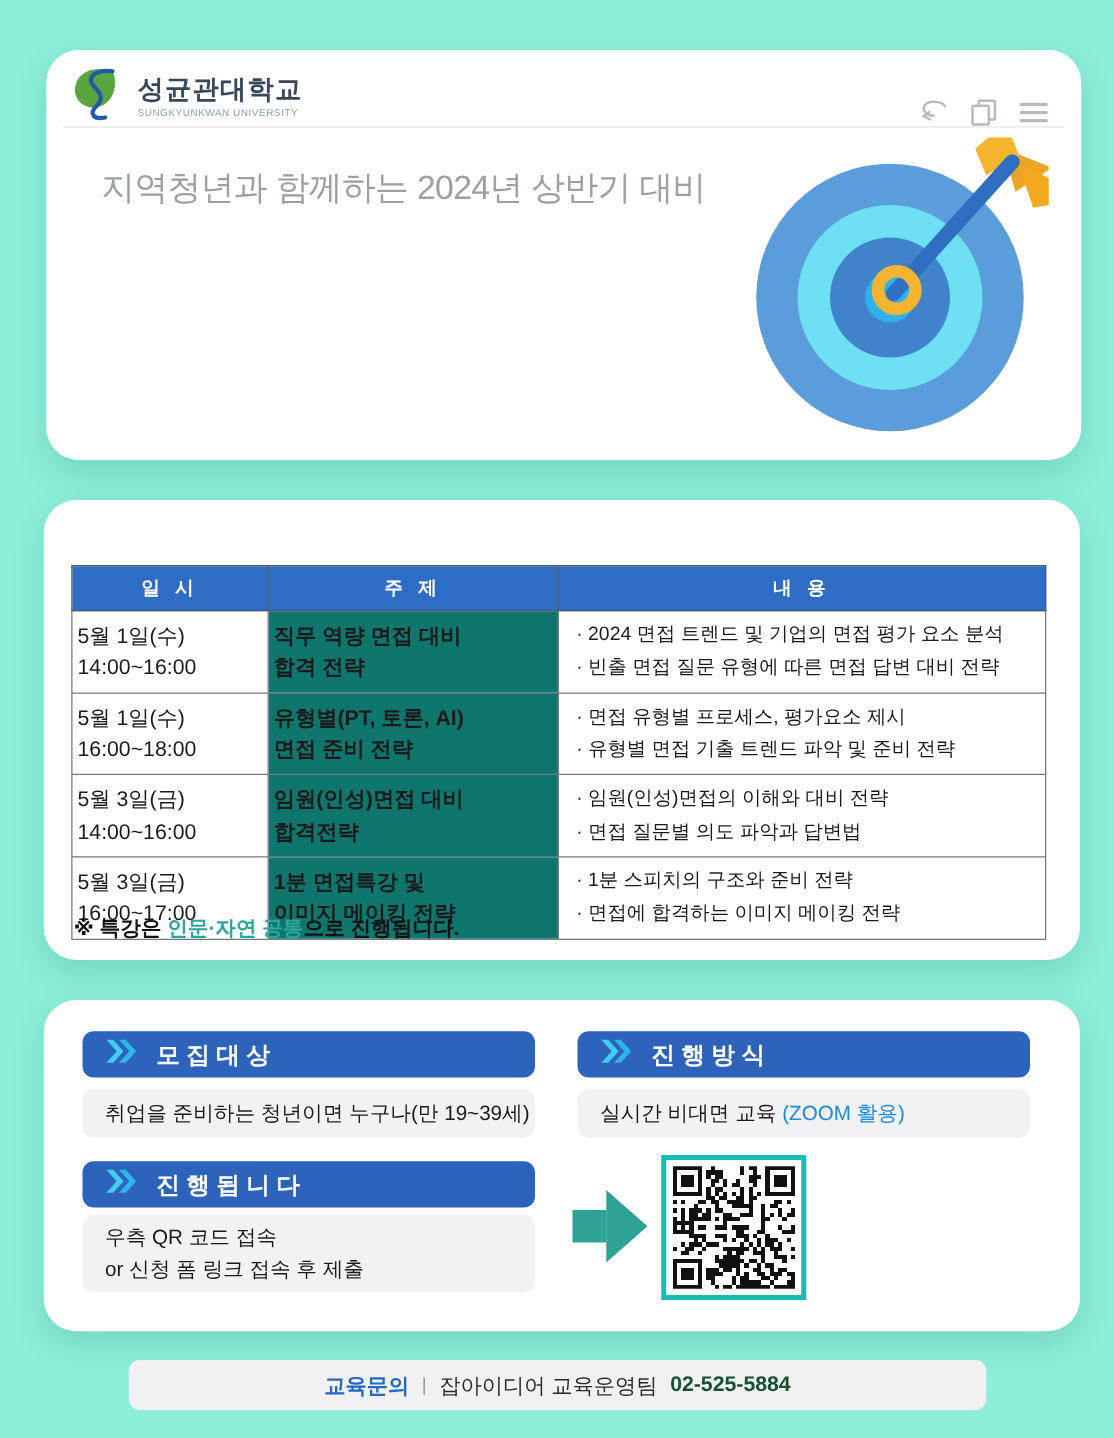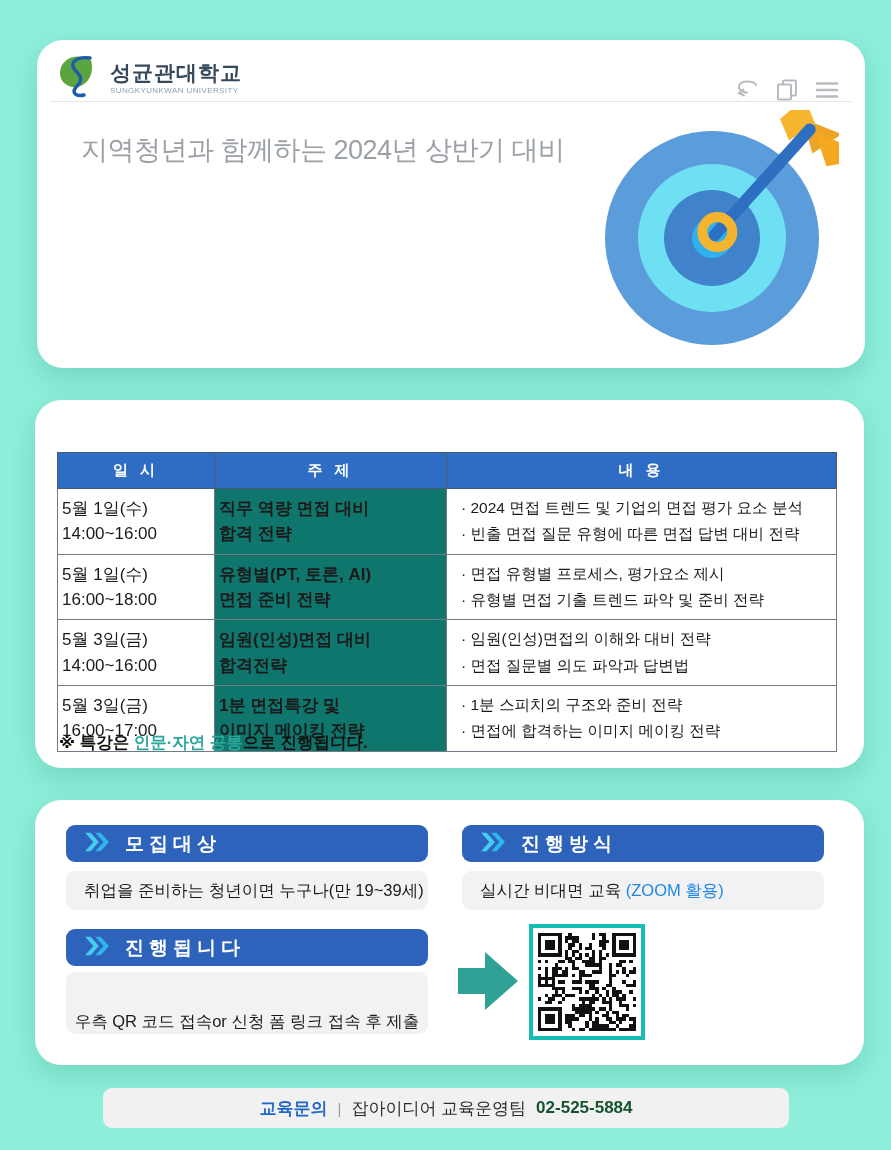--- a/index.html
+++ b/index.html
@@ -49,22 +49,22 @@
            display:flex;align-items:center;gap:14px;padding-left:17px;box-sizing:border-box}
   .sec-bar .t{color:#fff;font-weight:800;font-size:19px;letter-spacing:5px}
   .sec-box{position:absolute;width:362px;background:#f2f2f4;border-radius:9px;
            box-sizing:border-box;font-size:16.5px;color:#1a1a1a;display:flex;
            align-items:center;padding:0 18px;white-space:nowrap}
   #bar-recruit{left:31px;top:25px}
   #box-recruit{left:31px;top:71px;height:39px}
   #bar-method{left:427px;top:25px}
   #box-method{left:427px;top:71px;height:39px}
   #bar-apply{left:31px;top:129px}
-  #box-apply{left:31px;top:172px;height:62px;
-             align-items:flex-end;justify-content:center;line-height:1.6}
+  #box-apply{left:31px;top:172px;height:62px;flex-direction:column;
+             align-items:flex-start;justify-content:center;line-height:1.6}
   .zoom-hl{color:#1e88e5}
   .big-arrow{position:absolute;left:423px;top:152px;display:flex;align-items:center}
   .big-arrow .stem{width:27px;height:26px;background:#2fa195}
   .big-arrow .head{width:0;height:0;border-top:29px solid transparent;
                    border-bottom:29px solid transparent;border-left:33px solid #2fa195}
   .qr-wrap{position:absolute;left:494px;top:124px;width:98px;height:98px;
            border:4px solid #17bcb4;padding:5px;background:#fff}
 
   
   #footer-bar{position:absolute;left:103px;top:1088px;width:686px;height:40px;

